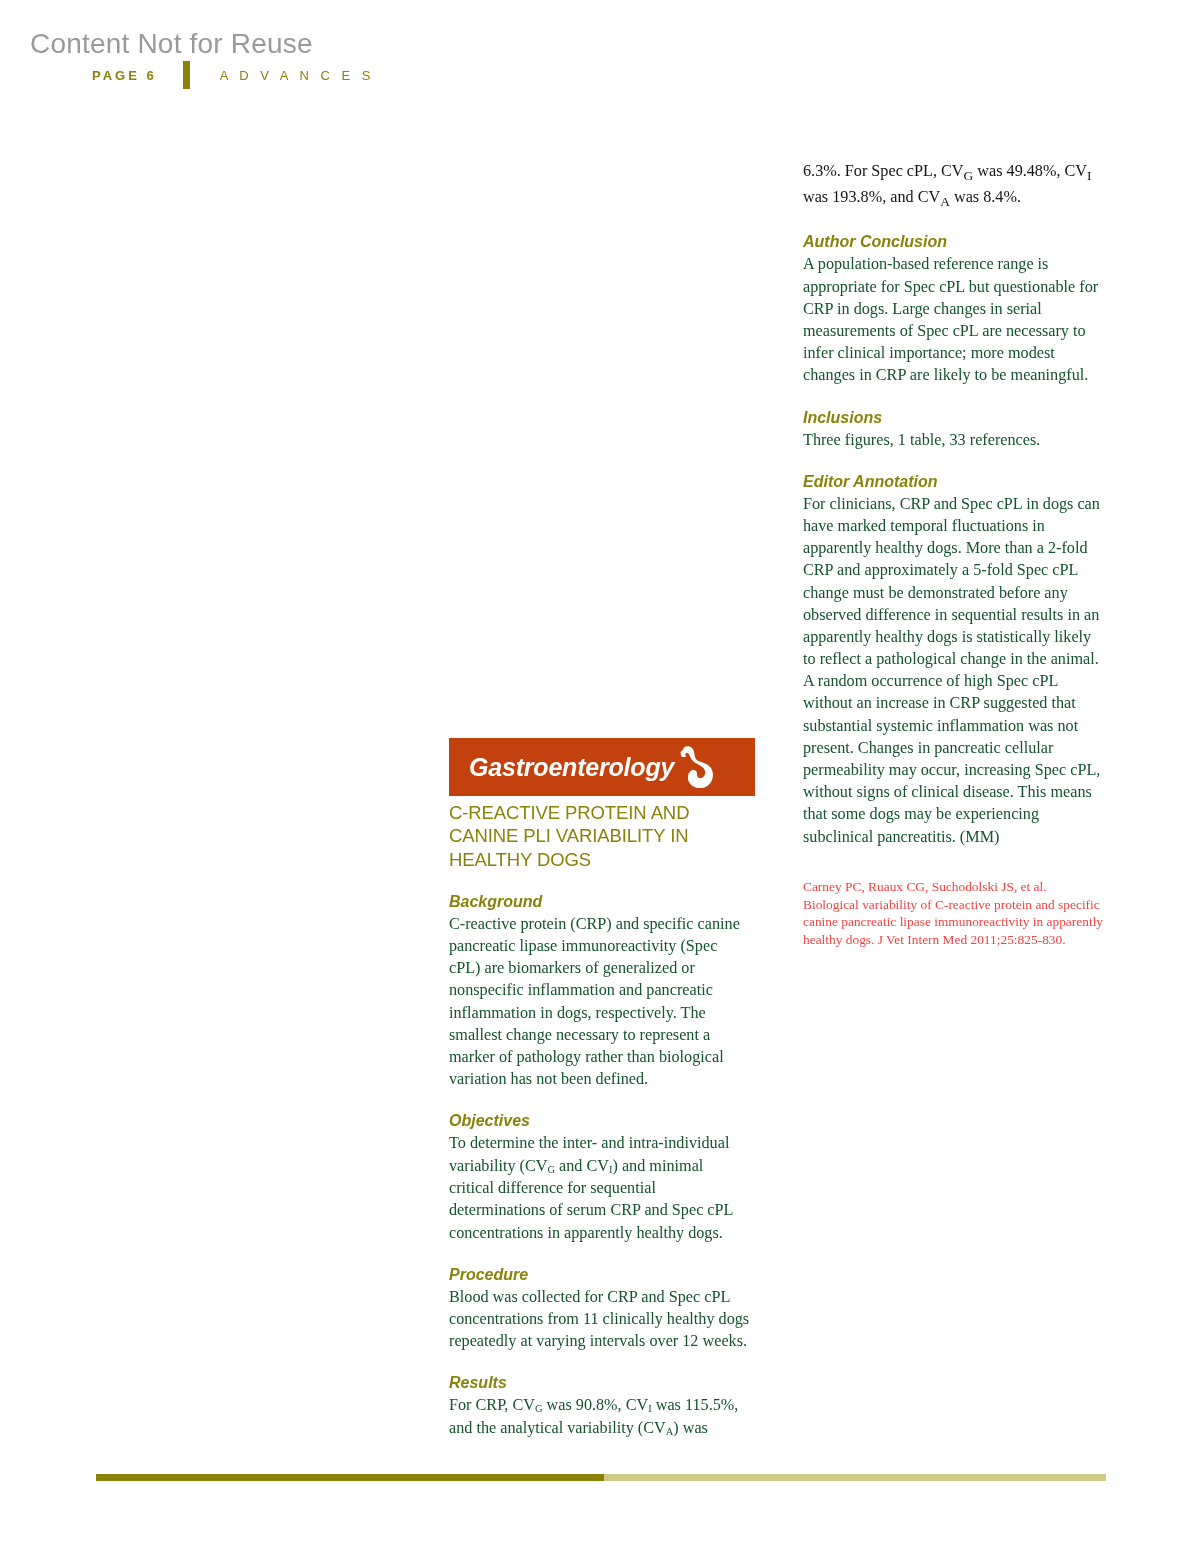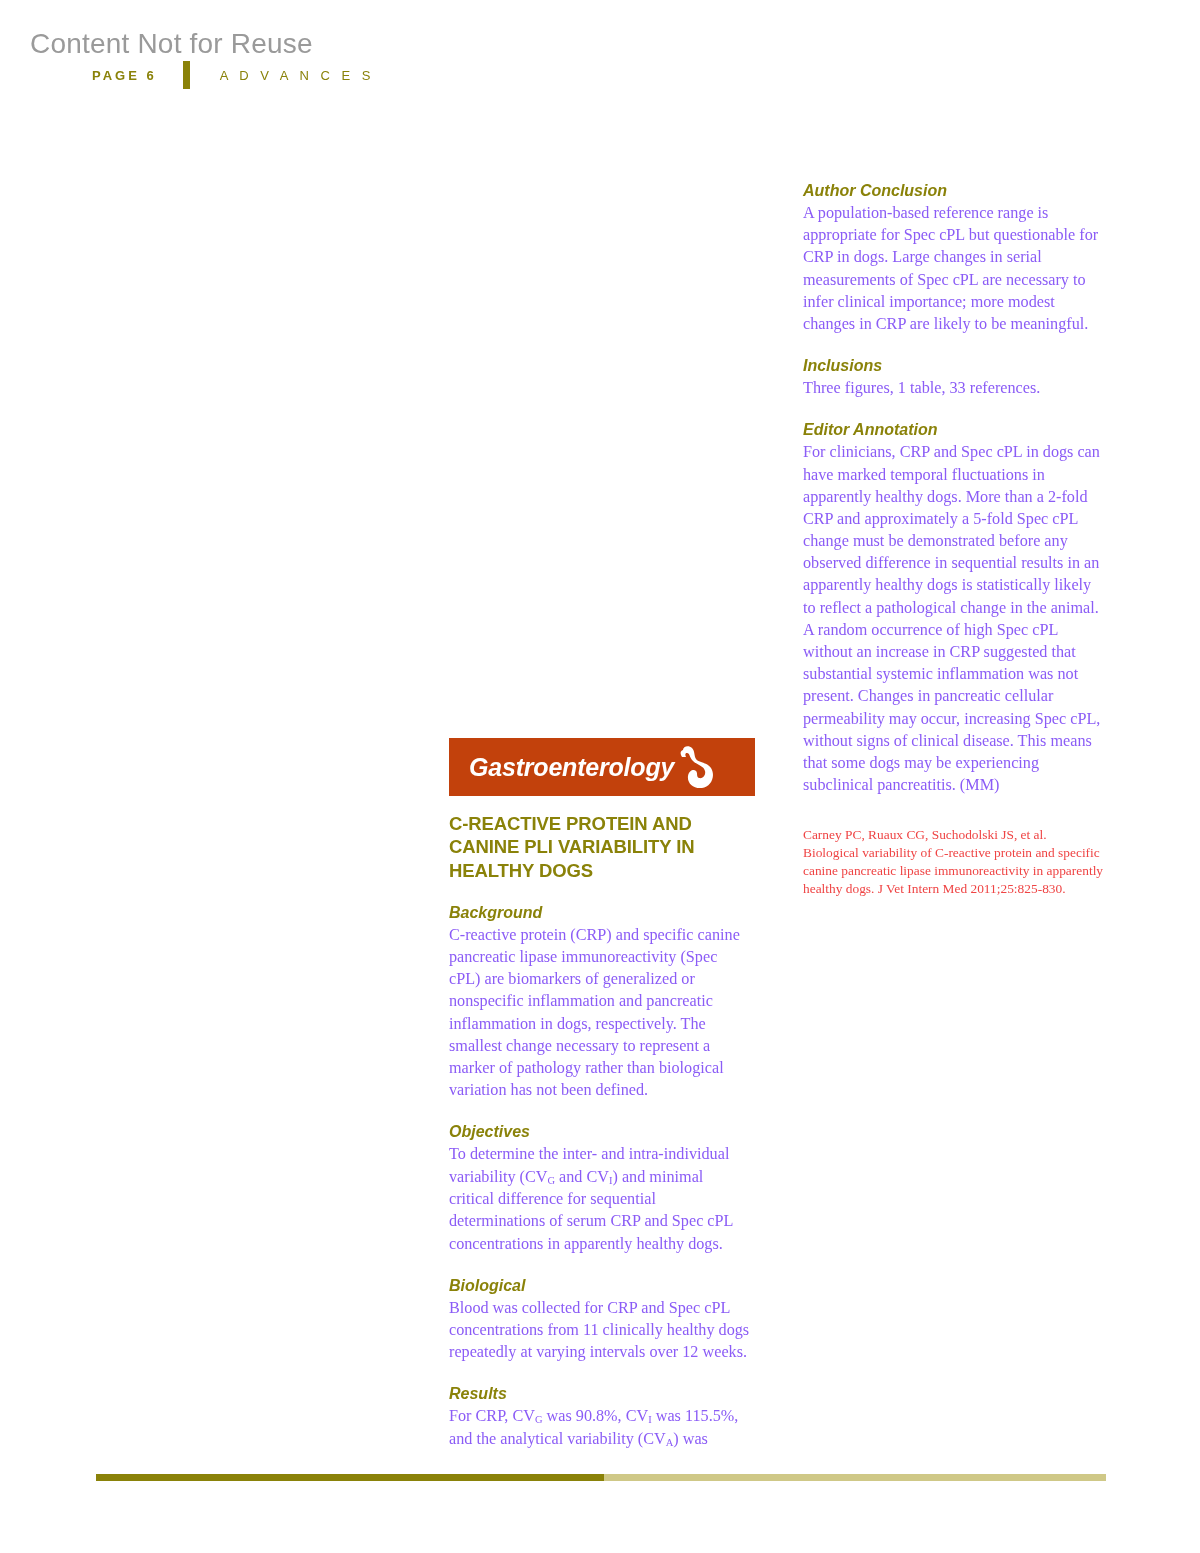--- a/index.html
+++ b/index.html
@@ -94,45 +94,45 @@
   }
   .banner-icon {
     position: absolute;
     right: 34px;
     top: 6px;
   }
 
   
   .article-title {
     font-family: "Liberation Sans", sans-serif;
-    font-weight: bold;
+    font-weight: normal;
     font-size: 18.5px;
     line-height: 1.26;
     color: #8a8209;
-    margin-top: 16px;
+    margin-top: 5px;
     letter-spacing: -0.1px;
   }
 
   
   .sec {
     margin-top: 22px;
   }
   .sec-heading {
     font-family: "Liberation Sans", sans-serif;
     font-style: italic;
     font-weight: bold;
     font-size: 16px;
     color: #8a8209;
     margin-bottom: 2px;
   }
   .sec-body {
     font-family: "Liberation Serif", serif;
     font-size: 16.2px;
     line-height: 1.37;
-    color: #8b5cf6;
+    color: #14532d;
     text-align: left;
   }
   .sec-body sub {
     font-size: 10.5px;
     vertical-align: -0.22em;
   }
 
   
   .cont {
     font-family: "Liberation Serif", serif;
@@ -196,33 +196,34 @@
     <div class="sec-heading">Background</div>
     <div class="sec-body">C-reactive protein (CRP) and specific canine pancreatic lipase immunoreactivity (Spec cPL) are biomarkers of generalized or nonspecific inflammation and pancreatic inflammation in dogs, respectively. The smallest change necessary to represent a marker of pathology rather than biological variation has not been defined.</div>
   </div>
 
   <div class="sec">
     <div class="sec-heading">Objectives</div>
     <div class="sec-body">To determine the inter- and intra-individual variability (CV<sub>G</sub> and CV<sub>I</sub>) and minimal critical difference for sequential determinations of serum CRP and Spec cPL concentrations in apparently healthy dogs.</div>
   </div>
 
   <div class="sec">
-    <div class="sec-heading">Biological</div>
+    <div class="sec-heading">Procedure</div>
     <div class="sec-body">Blood was collected for CRP and Spec cPL concentrations from 11 clinically healthy dogs repeatedly at varying intervals over 12 weeks.</div>
   </div>
 
   <div class="sec">
     <div class="sec-heading">Results</div>
     <div class="sec-body">For CRP, CV<sub>G</sub> was 90.8%, CV<sub>I</sub> was 115.5%, and the analytical variability (CV<sub>A</sub>) was</div>
   </div>
 
 </div>
 
 <div class="col col-right">
 
+  <div class="cont">6.3%. For Spec cPL, CV<sub>G</sub> was 49.48%, CV<sub>I</sub> was 193.8%, and CV<sub>A</sub> was 8.4%.</div>
 
   <div class="sec">
     <div class="sec-heading">Author Conclusion</div>
     <div class="sec-body">A population-based reference range is appropriate for Spec cPL but questionable for CRP in dogs. Large changes in serial measurements of Spec cPL are necessary to infer clinical importance; more modest changes in CRP are likely to be meaningful.</div>
   </div>
 
   <div class="sec">
     <div class="sec-heading">Inclusions</div>
     <div class="sec-body">Three figures, 1 table, 33 references.</div>
   </div>

